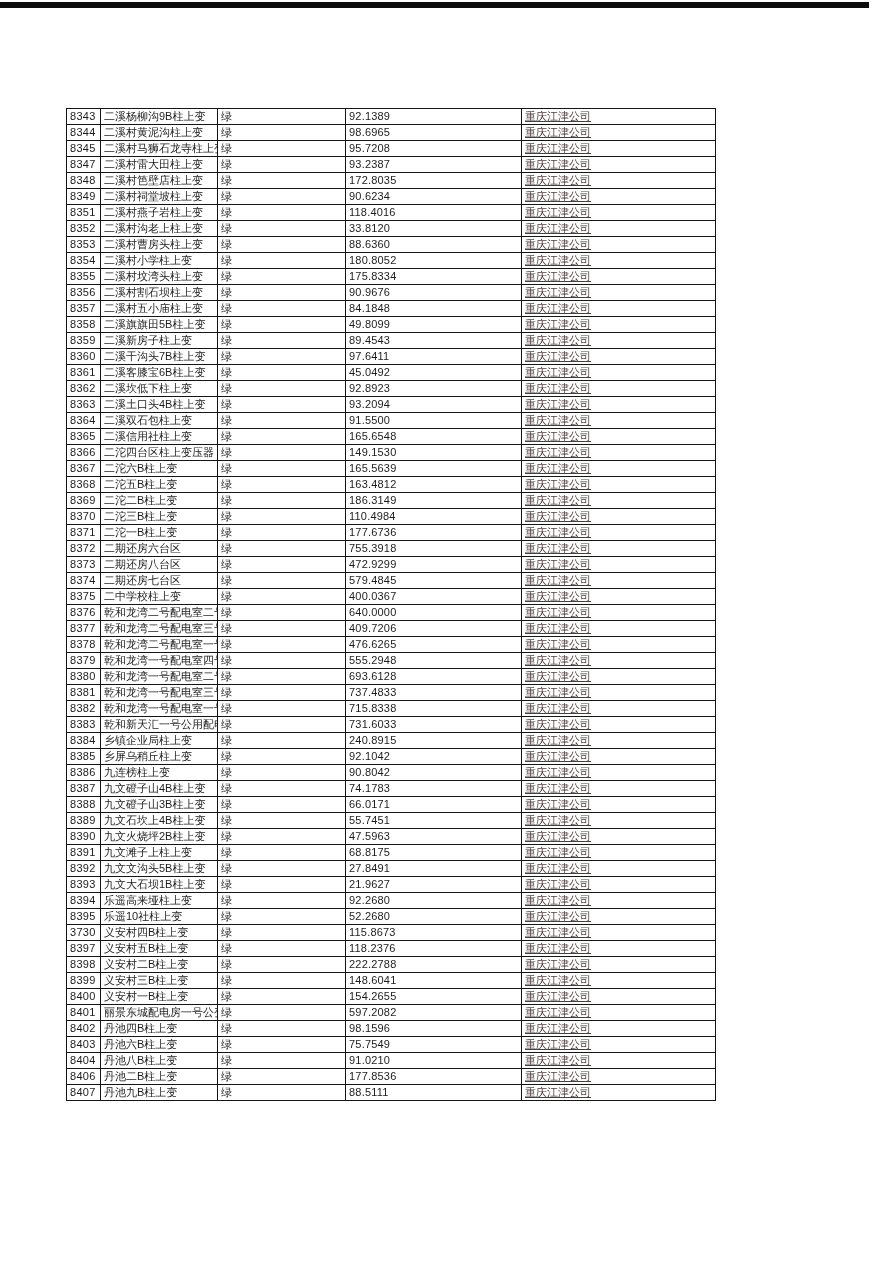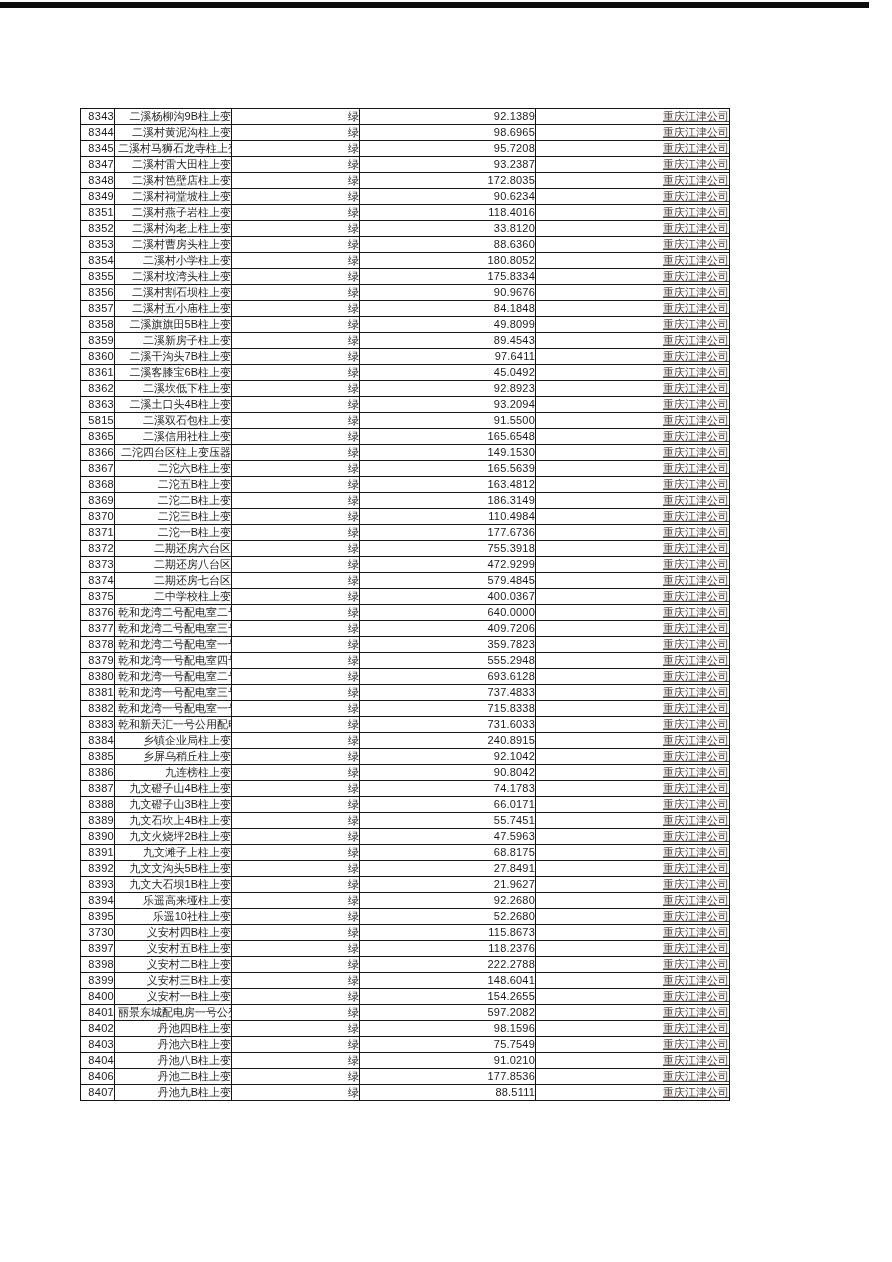--- a/index.html
+++ b/index.html
@@ -11,27 +11,26 @@
     overflow: hidden;
   }
   .top-bar {
     position: absolute;
     left: 0; top: 2px;
     width: 869px; height: 6px;
     background: #0c0c0c;
   }
   table.sheet {
     position: absolute;
-    left: 80px; top: 108px;
+    left: 66px; top: 108px;
     border-collapse: collapse;
     table-layout: fixed;
     width: 649px;
     font-size: 11px;
     color: #1c1c1c;
-    text-align: right;
   }
   table.sheet td {
     border: 1px solid #141414;
     height: 15px;
     line-height: 15px;
     padding: 0 0 0 3px;
     white-space: nowrap;
     overflow: hidden;
     vertical-align: middle;
   }
@@ -187,21 +186,21 @@
     <td class="c-company" style="color: rgb(78, 61, 61);">重庆江津公司</td>
   </tr>
         <tr>
     <td class="c-id">8363</td>
     <td class="c-name">二溪土口头4B柱上变</td>
     <td class="c-status">绿</td>
     <td class="c-value">93.2094</td>
     <td class="c-company" style="color: rgb(78, 61, 61);">重庆江津公司</td>
   </tr>
         <tr>
-    <td class="c-id">5815</td>
+    <td class="c-id">8364</td>
     <td class="c-name">二溪双石包柱上变</td>
     <td class="c-status">绿</td>
     <td class="c-value">91.5500</td>
     <td class="c-company" style="color: rgb(78, 61, 61);">重庆江津公司</td>
   </tr>
         <tr>
     <td class="c-id">8365</td>
     <td class="c-name">二溪信用社柱上变</td>
     <td class="c-status">绿</td>
     <td class="c-value">165.6548</td>
@@ -288,21 +287,21 @@
     <td class="c-id">8377</td>
     <td class="c-name">乾和龙湾二号配电室三号变</td>
     <td class="c-status">绿</td>
     <td class="c-value">409.7206</td>
     <td class="c-company" style="color: rgb(78, 61, 61);">重庆江津公司</td>
   </tr>
         <tr>
     <td class="c-id">8378</td>
     <td class="c-name">乾和龙湾二号配电室一号变</td>
     <td class="c-status">绿</td>
-    <td class="c-value">359.7823</td>
+    <td class="c-value">476.6265</td>
     <td class="c-company" style="color: rgb(78, 61, 61);">重庆江津公司</td>
   </tr>
         <tr>
     <td class="c-id">8379</td>
     <td class="c-name">乾和龙湾一号配电室四号变</td>
     <td class="c-status">绿</td>
     <td class="c-value">555.2948</td>
     <td class="c-company" style="color: rgb(78, 61, 61);">重庆江津公司</td>
   </tr>
         <tr>

